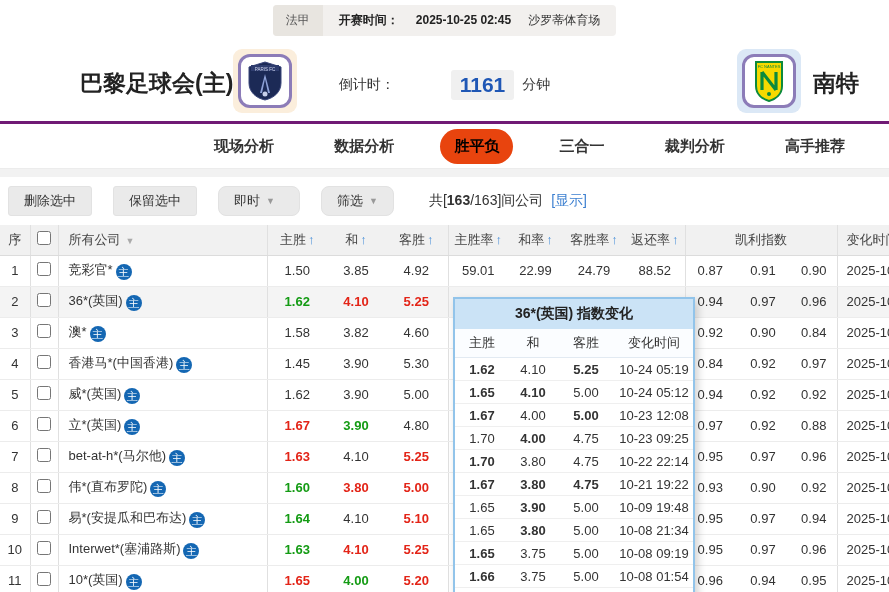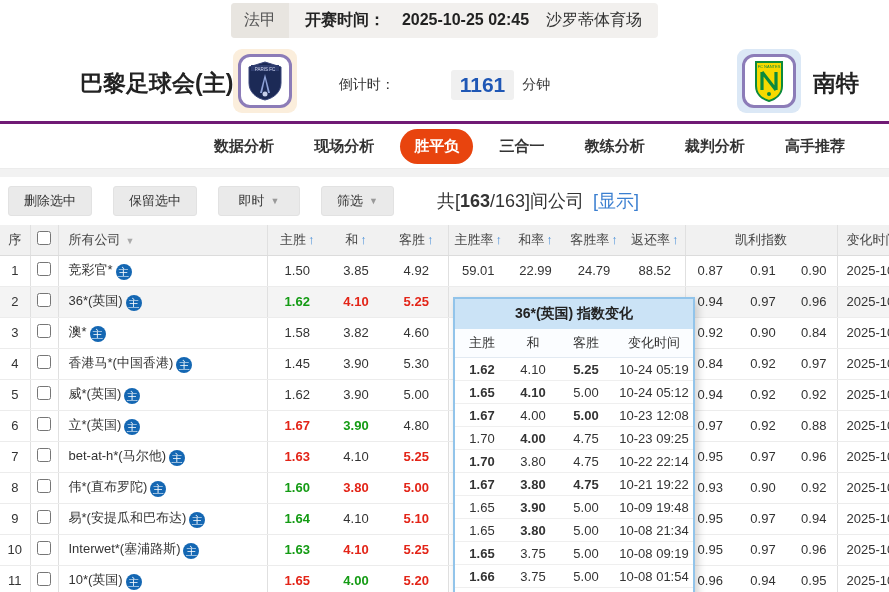--- a/index.html
+++ b/index.html
@@ -2,50 +2,50 @@
 <html><head>
 <meta charset="utf-8">
 <style>
   * { margin:0; padding:0; box-sizing:border-box; }
   html,body { background:#fff; }
   body { font-family:"Liberation Sans","DejaVu Sans",sans-serif; color:#333; }
   #page { position:relative; width:889px; height:592px; overflow:hidden; background:#fff; }
 
   
   .topbar { height:40px; display:flex; justify-content:center; align-items:center; }
-  .info-pill { display:flex; align-items:stretch; background:#f2f0ee; border-radius:4px; overflow:hidden; font-size:16px; }
+  .info-pill { display:flex; align-items:stretch; background:#f2f0ee; border-radius:4px; overflow:hidden; font-size:12px; }
   .league-chip { background:#e8e5e0; color:#555; padding:7px 13px; display:flex; align-items:center; }
   .kick-seg { padding:7px 16px; display:flex; align-items:center; gap:17px; color:#222; }
   .kick-label, .kick-time { font-weight:bold; }
   .venue { font-weight:normal; color:#333;text-align:right; }
 
   
   .match-header { position:relative; height:84px; border-bottom:3px solid #701a75; }
   .home-name { position:absolute; left:80px; top:28px; font-size:23px; font-weight:bold; color:#222; }
   .away-name { position:absolute; left:813px; top:28px; font-size:23px; font-weight:bold; color:#222; }
   .logo-box { position:absolute; top:9px; width:64px; height:64px; border-radius:9px; display:flex; align-items:center; justify-content:center; }
   .logo-box.home { left:233px; background:#fbeedc; }
   .logo-box.away { left:737px; background:#dbe8f6; }
   .logo-tile { width:54px; height:54px; background:#fff; border:3px solid #8c7cb8; border-radius:12px; display:flex; align-items:center; justify-content:center; }
   .countdown { position:absolute; left:0; right:0; top:30px; display:flex; justify-content:center; align-items:center; gap:8px; font-size:14px; color:#333; }
   .countdown-value { background:#f0f0f0; border-radius:3px; padding:3px 9px; font-size:21px; font-weight:bold; color:#1f57b5;margin-left:48px; }
 
   
   .navbar { height:45px; border-bottom:1px solid #ececec; display:flex; align-items:center; padding:0 30px 0 200px; justify-content:space-between; }
   .nav-tab { font-size:15px; font-weight:bold; color:#333; padding:8px 14px; border-radius:18px; cursor:pointer; white-space:nowrap; }
-  .nav-tab.active { background:#e8440e; color:#ffffff; }
+  .nav-tab.active { background:#e8440e; color:#000000; }
   .section-gap { height:8px; background:#f2f2f2; }
 
   
   .toolbar { height:48px; display:flex; align-items:center; gap:21px; padding:0 8px; }
   .tb-btn { background:#eaeaea; border:1px solid #e2e2e2; border-radius:3px; height:30px; padding:0 15px; font-size:13px; color:#333; display:flex; align-items:center; cursor:pointer; }
-  .tb-select { justify-content:center; }
+  .tb-select { justify-content:flex-start;border-radius:8px; }
   .tb-select.wide { width:82px; }
   .caret { color:#999; font-size:9px; margin-left:6px; }
-  .count-text { margin-left:22px; font-size:18px; color:#333; }
+  .count-text { margin-left:14px; font-size:14px; color:#333; }
   .count-text b { font-weight:bold; }
   .show-link { color:#3b7fd0; cursor:pointer; margin-left:4px; }
 
   
   .table-wrap { width:889px; overflow:hidden; }
   table { border-collapse:collapse; table-layout:fixed; width:967px; font-size:13px; }
   thead td { background:#f1f1f1; height:30px; color:#444; border-bottom:1px solid #dcdcdc; }
   tbody td { height:31px; border-bottom:1px solid #ececec; background:#fff; }
   tr.hl td { background:#f4f4f4; }
   td.ctr { text-align:center; }
@@ -111,25 +111,24 @@
           <text x="19" y="8" font-size="4" fill="#0c8a3c" text-anchor="middle" font-family="Liberation Sans, sans-serif">FC NANTES</text>
           <path d="M12 12 V30 M12 12 L26 30 M26 12 V30" stroke="#0c8a3c" stroke-width="3.2" fill="none"></path>
           <circle cx="19" cy="34" r="2" fill="#0c8a3c"></circle>
         </svg>
       </div>
     </div>
     <div class="away-name">南特</div>
   </div>
 
   <div class="navbar" id="navbar">
+      <div class="nav-tab">现场分析</div>
       <div class="nav-tab">数据分析</div>
-      <div class="nav-tab">现场分析</div>
       <div class="nav-tab active">胜平负</div>
       <div class="nav-tab">三合一</div>
-      <div class="nav-tab">教练分析</div>
       <div class="nav-tab">裁判分析</div>
       <div class="nav-tab">高手推荐</div>
     </div>
   <div class="section-gap"></div>
 
   <div class="toolbar">
     <div class="tb-btn">
         <span>删除选中</span>
       </div>
     <div class="tb-btn">

